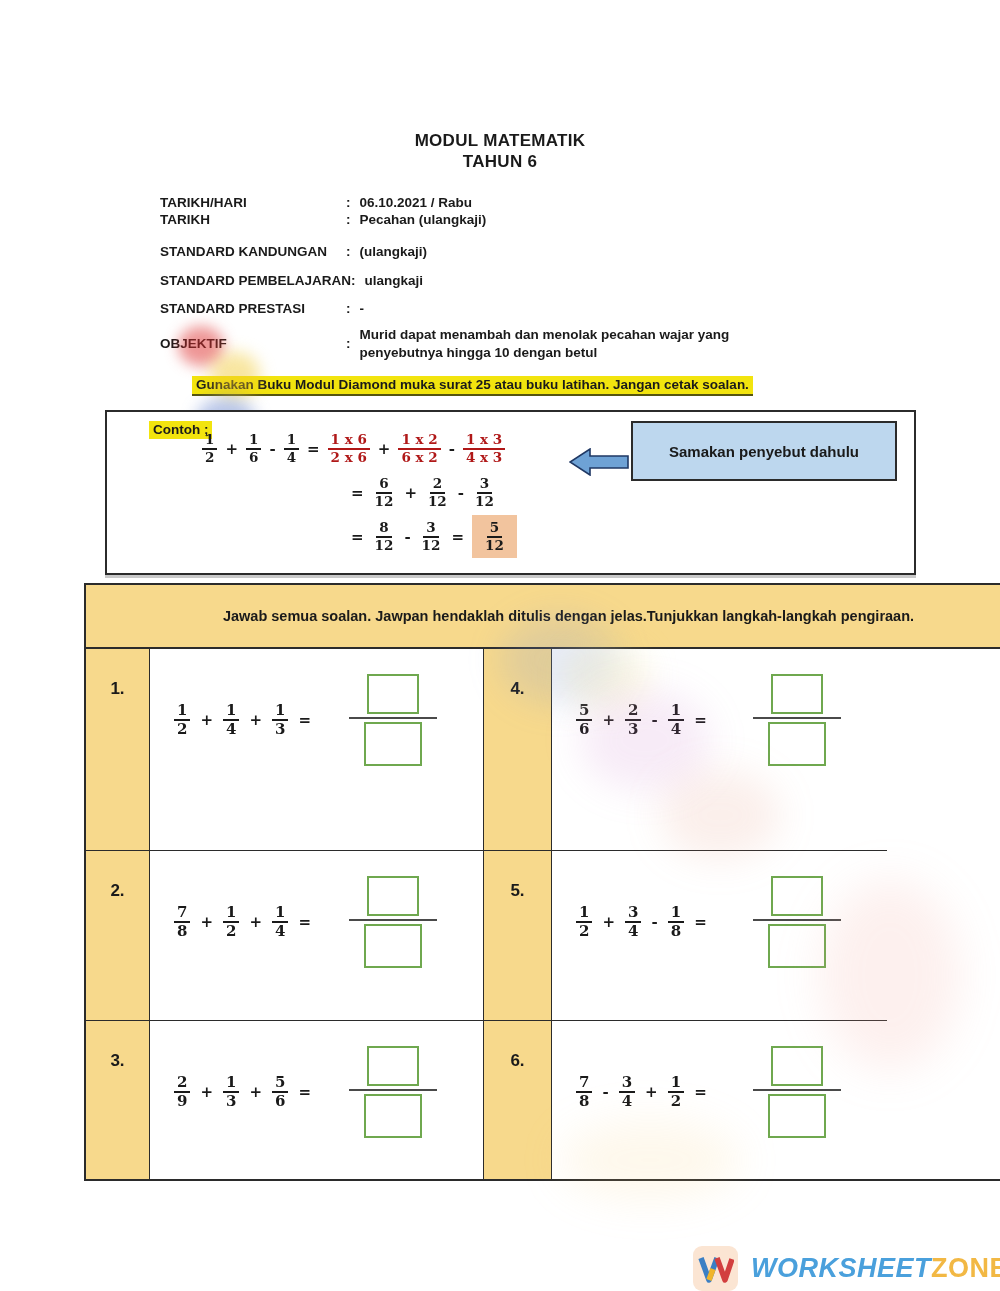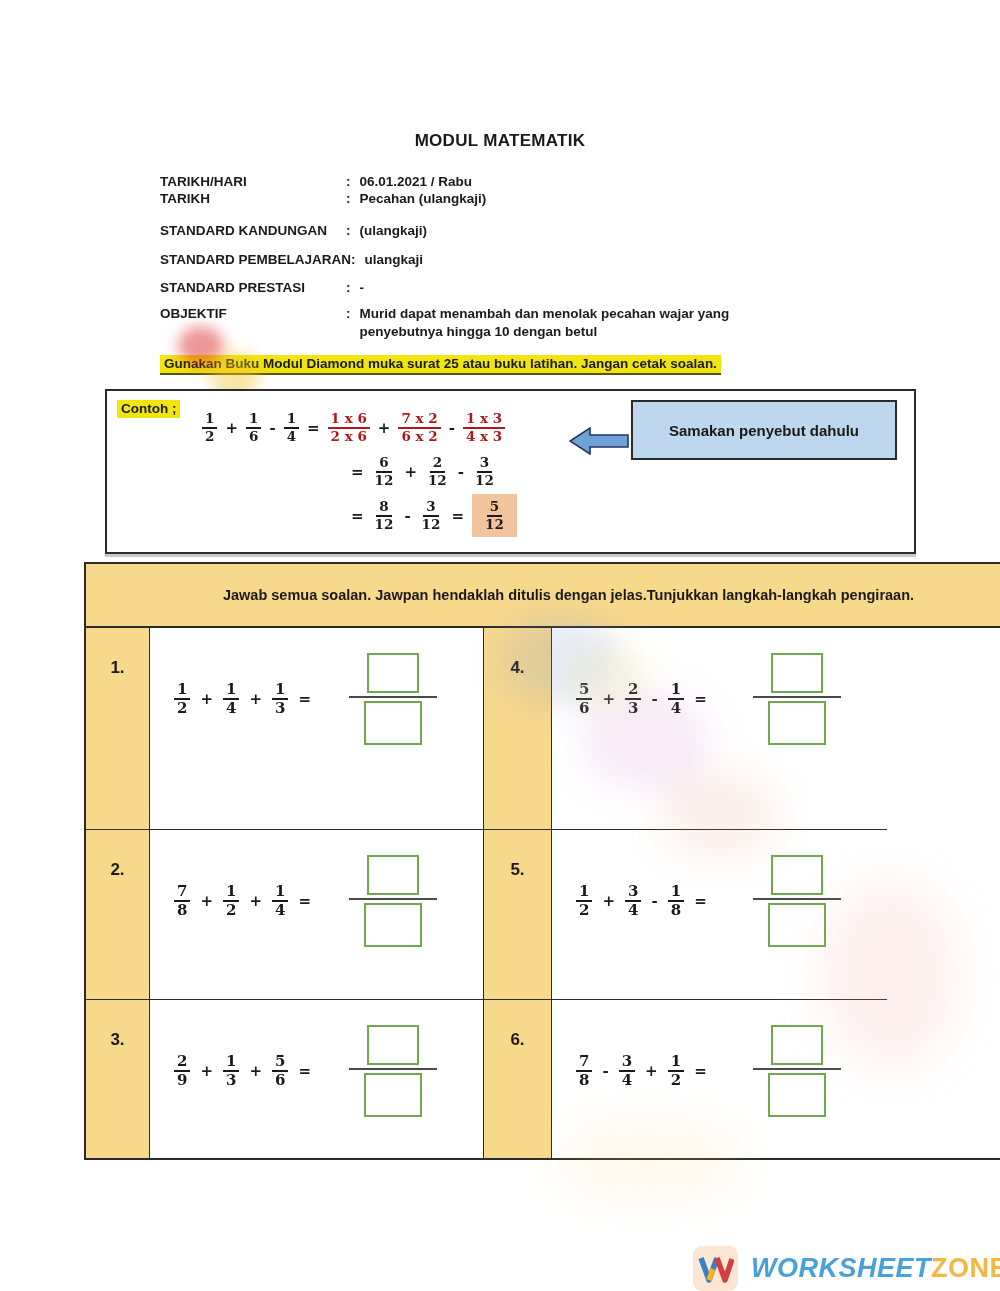--- a/index.html
+++ b/index.html
@@ -7,28 +7,28 @@
     width:1000px;height:1291px;position:relative;overflow:hidden;
     background:#ffffff;color:#1a1a1a;
     font-family:"Liberation Sans",sans-serif;
   }
   
   .blob{position:absolute;border-radius:50%;pointer-events:none;}
   
   .title{padding-top:130px;text-align:center;font-weight:700;font-size:17px;line-height:21px;letter-spacing:.3px;}
   
   .details{margin:22px 0 0 160px;font-weight:700;font-size:13.5px;}
-  .drow{display:flex;line-height:17px;}
+  .drow{display:flex;line-height:17px;align-items:center;}
   .drow.m10{margin-top:15px;} .drow.m12{margin-top:12px;} .drow.m11{margin-top:11px;} .drow.m9{margin-top:9px;}
   .dl{min-width:186px;}
   .dc{margin-right:9px;}
   .dv div{line-height:17.5px;}
   
   .notice{margin:16px 0 0 160px;font-weight:700;font-size:13.5px;}
-  .hl{background:#f2e40e;padding:1px 4px 2px;}
+  .hl{background:#f2e40e;padding:1px 4px 2px;margin-left:32px;}
   .notice .hl{border-bottom:2px solid #55550f;}
   
   .example{position:relative;margin:18px 0 0 105px;width:807px;height:161px;
            border:2px solid #2b2b2b;background:#fff;box-shadow:0 3px 0 #c9c9c9;}
   .ex-label{position:absolute;left:10px;top:9px;font-weight:700;font-size:13.5px;}
   .ex-line{position:absolute;display:flex;align-items:center;}
   .l1{left:95px;top:20px;}
   .l2{left:236px;top:64px;}
   .l3{left:236px;top:103px;}
   .ex-arrow{position:absolute;left:462px;top:36px;}
@@ -85,27 +85,28 @@
   <div class="blob" style="left:236px;top:428px;width:40px;height:34px;background:rgba(235,180,60,.4);filter:blur(7px);"></div>
   <div class="blob" style="left:500px;top:615px;width:120px;height:90px;background:rgba(120,150,220,.18);filter:blur(16px);"></div>
   <div class="blob" style="left:560px;top:640px;width:90px;height:70px;background:rgba(240,220,120,.18);filter:blur(15px);"></div>
   <div class="blob" style="left:580px;top:690px;width:130px;height:100px;background:rgba(200,120,200,.15);filter:blur(18px);"></div>
   <div class="blob" style="left:660px;top:770px;width:120px;height:90px;background:rgba(230,150,120,.15);filter:blur(18px);"></div>
   <div class="blob" style="left:820px;top:880px;width:140px;height:190px;background:rgba(240,160,150,.16);filter:blur(22px);"></div>
   <div class="blob" style="left:560px;top:1120px;width:180px;height:80px;background:rgba(245,210,130,.15);filter:blur(20px);"></div>
 
   <div class="title">
     <div>MODUL MATEMATIK</div>
+    <div>TAHUN 6</div>
   </div>
 
   <div class="details">
     <div class="drow">
       <span class="dl">TARIKH/HARI</span>
       <span class="dc">:</span>
-      <span class="dv">06.01.2021 / Rabu</span>
+      <span class="dv">06.10.2021 / Rabu</span>
     </div>
     <div class="drow">
       <span class="dl">TARIKH</span>
       <span class="dc">:</span>
       <span class="dv">Pecahan (ulangkaji)</span>
     </div>
     <div class="drow m10">
       <span class="dl">STANDARD KANDUNGAN</span>
       <span class="dc">:</span>
       <span class="dv">(ulangkaji)</span>
@@ -151,21 +152,21 @@
           <span class="fn">1</span>
           <span class="fd">4</span>
         </span>
         <span class="op">=</span>
         <span class="frac red">
           <span class="fn">1 x 6</span>
           <span class="fd">2 x 6</span>
         </span>
         <span class="op">+</span>
         <span class="frac red">
-          <span class="fn">7 x 2</span>
+          <span class="fn">1 x 2</span>
           <span class="fd">6 x 2</span>
         </span>
         <span class="op">-</span>
         <span class="frac red">
           <span class="fn">1 x 3</span>
           <span class="fd">4 x 3</span>
         </span>
       </div>
     <div class="ex-line l2 eq">
         <span class="op">=</span>

